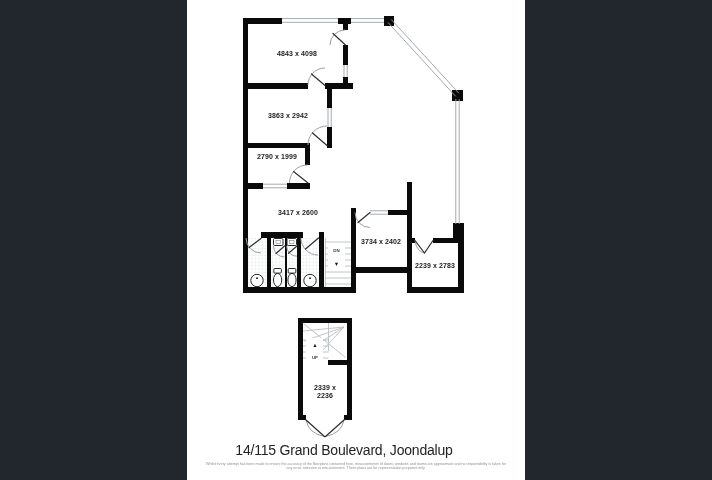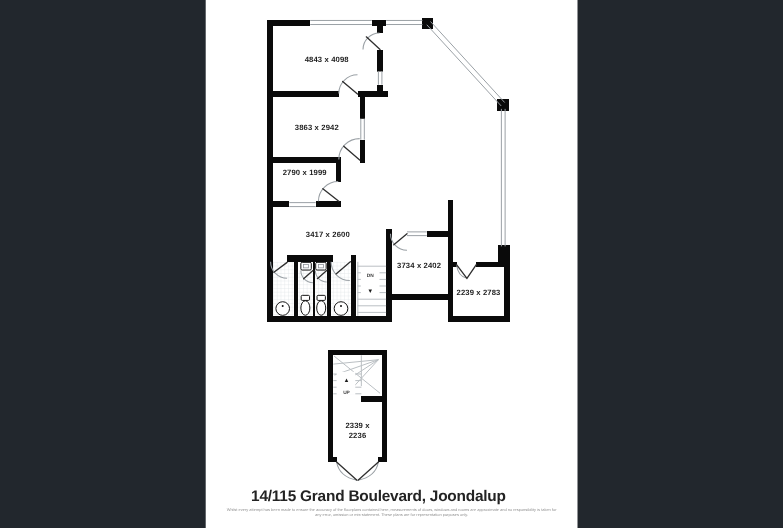--- a/index.html
+++ b/index.html
@@ -14,21 +14,21 @@
     font-family:"Liberation Sans", sans-serif;
   }
   .stage{position:relative;width:712px;height:480px;}
   .panel{
     position:absolute;left:187px;top:0;width:338px;height:480px;
     background:var(--paper);
   }
   .panel svg{position:absolute;left:0;top:0;display:block;}
   .plan-title{
     position:absolute;top:442px;left:0;width:314px;
-    text-align:center;font-weight:bold;font-size:14px;letter-spacing:-0.2px;
+    text-align:center;font-weight:normal;font-size:14px;letter-spacing:-0.2px;
     color:var(--title);white-space:nowrap;
   }
   .disclaimer{
     position:absolute;top:461px;left:0;width:676px;
     transform:scale(0.5);transform-origin:0 0;
     font-size:7.2px;line-height:1.25;text-align:center;
     color:var(--disclaimer);
   }
   .wall{fill:var(--wall);shape-rendering:crispEdges;}
   .win{stroke:var(--winline);stroke-width:0.9;fill:none;}

